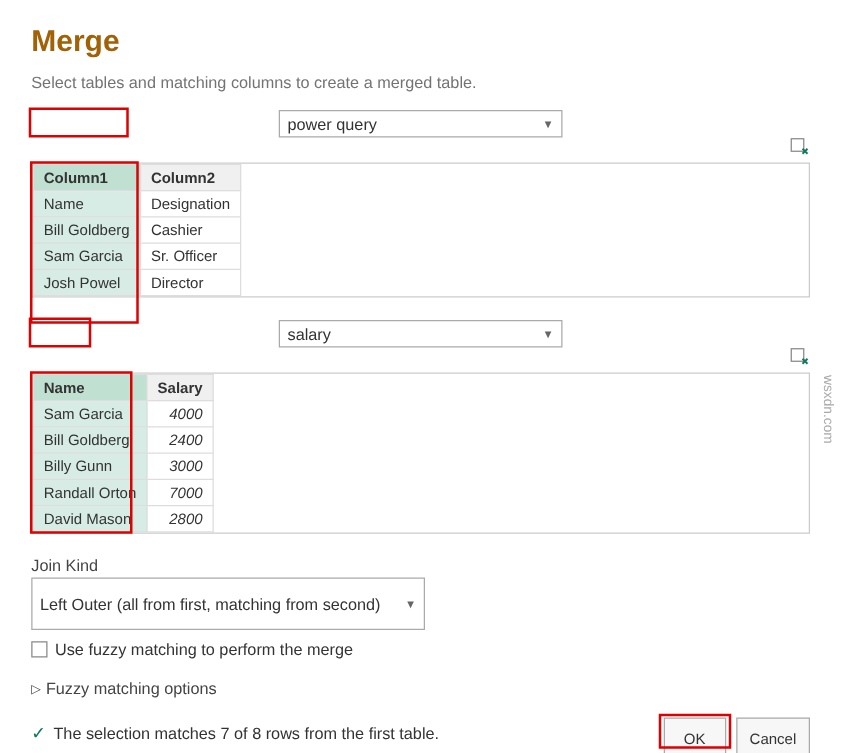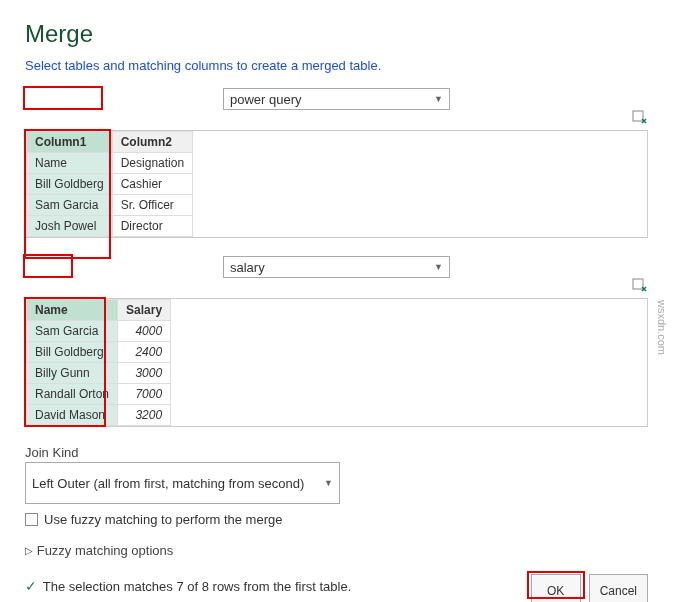--- a/index.html
+++ b/index.html
@@ -10,26 +10,26 @@
     body {
       font-family: "Segoe UI", Tahoma, sans-serif;
       font-size: 13px;
       color: #333;
       background: #fff;
       width: 673px;
       padding: 20px 25px 15px 25px;
     }
     .page-title {
       font-size: 24px;
-      font-weight: 400;
-      color: #14532d;
+      font-weight: 700;
+      color: #a16207;
       margin-bottom: 10px;
     }
     .subtitle {
-      color: #1d4ed8;
+      color: #737373;
       font-size: 13px;
       margin-bottom: 15px;
     }
     .dropdown-row {
       display: flex;
       align-items: center;
       margin-bottom: 4px;
       flex-direction: column;
     }
     .dropdown {
@@ -243,21 +243,21 @@
       <tr>
           <td class="sel-col">Billy Gunn</td>
           <td class="italic num">3000</td>
         </tr>
       <tr>
           <td class="sel-col">Randall Orton</td>
           <td class="italic num">7000</td>
         </tr>
       <tr>
           <td class="sel-col">David Mason</td>
-          <td class="italic num">3200</td>
+          <td class="italic num">2800</td>
         </tr>
     </tbody>
   </table>
   <div class="redbox" style="left:-2px; top:-2px; width:82px; height:130px;"></div>
 </div>
 
 <div class="section-label">Join Kind</div>
 <div class="join-select">
   <span>Left Outer (all from first, matching from second)</span>
   <span class="dropdown-caret">▼</span>

